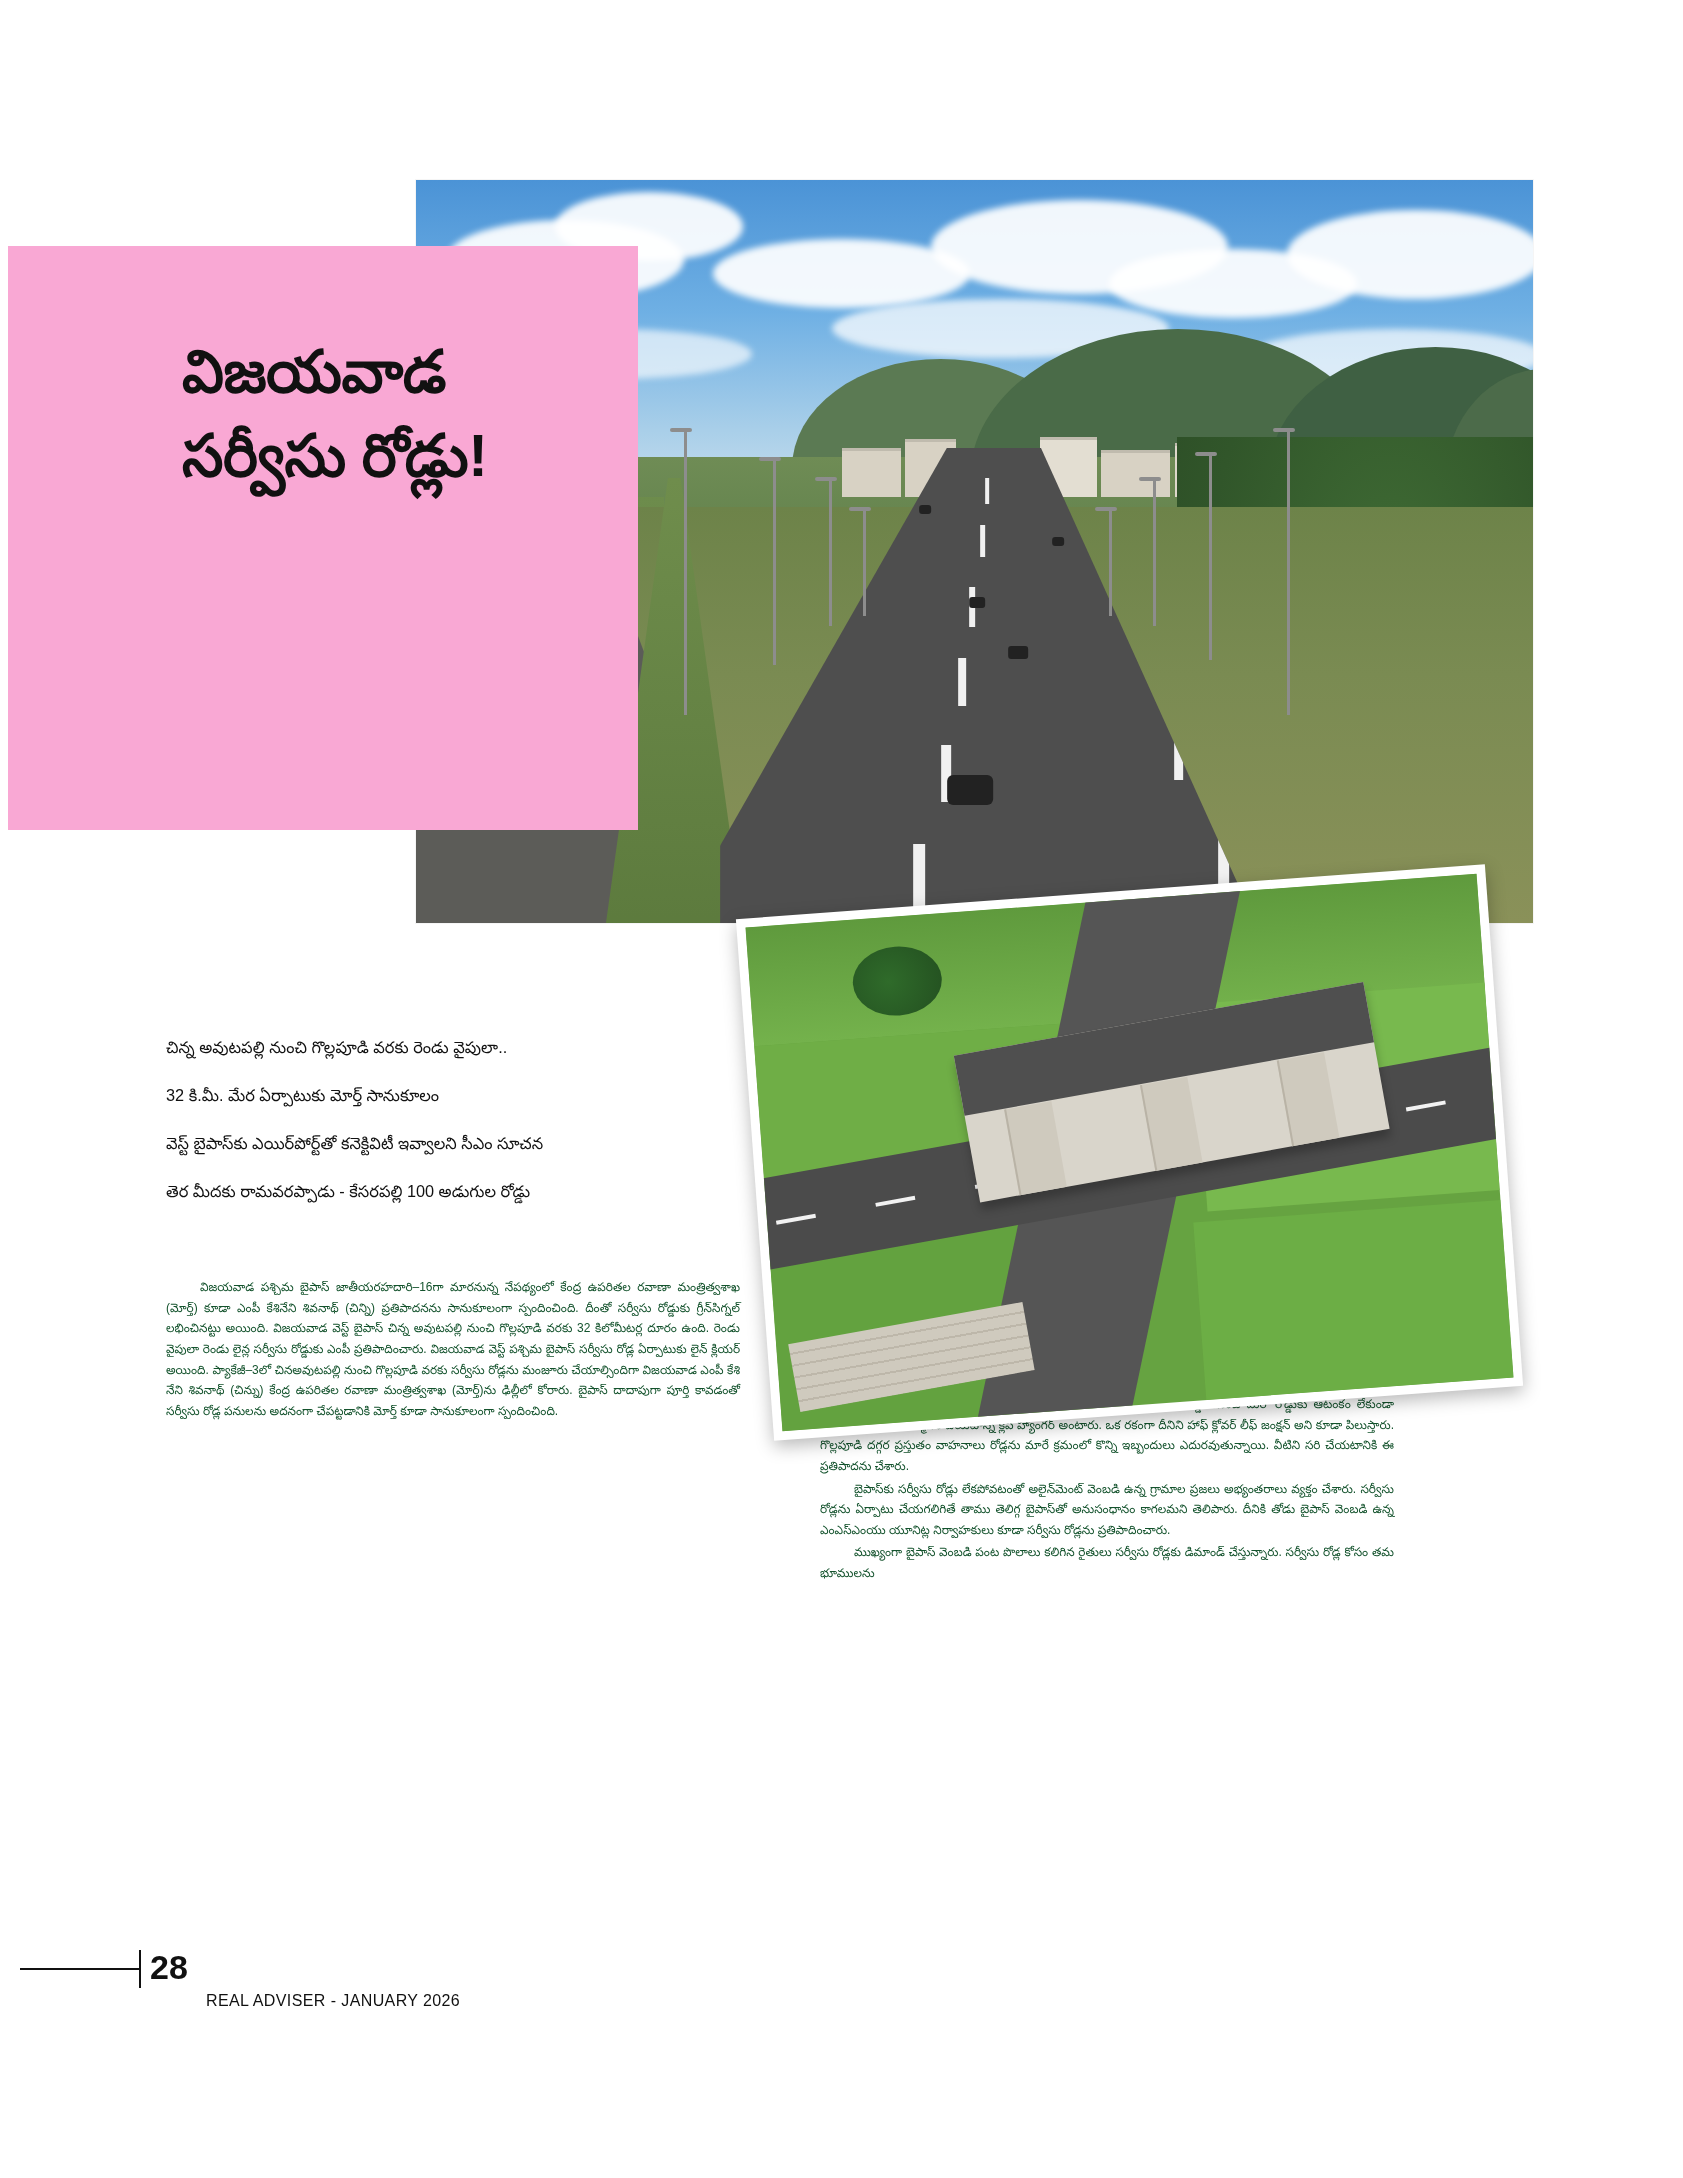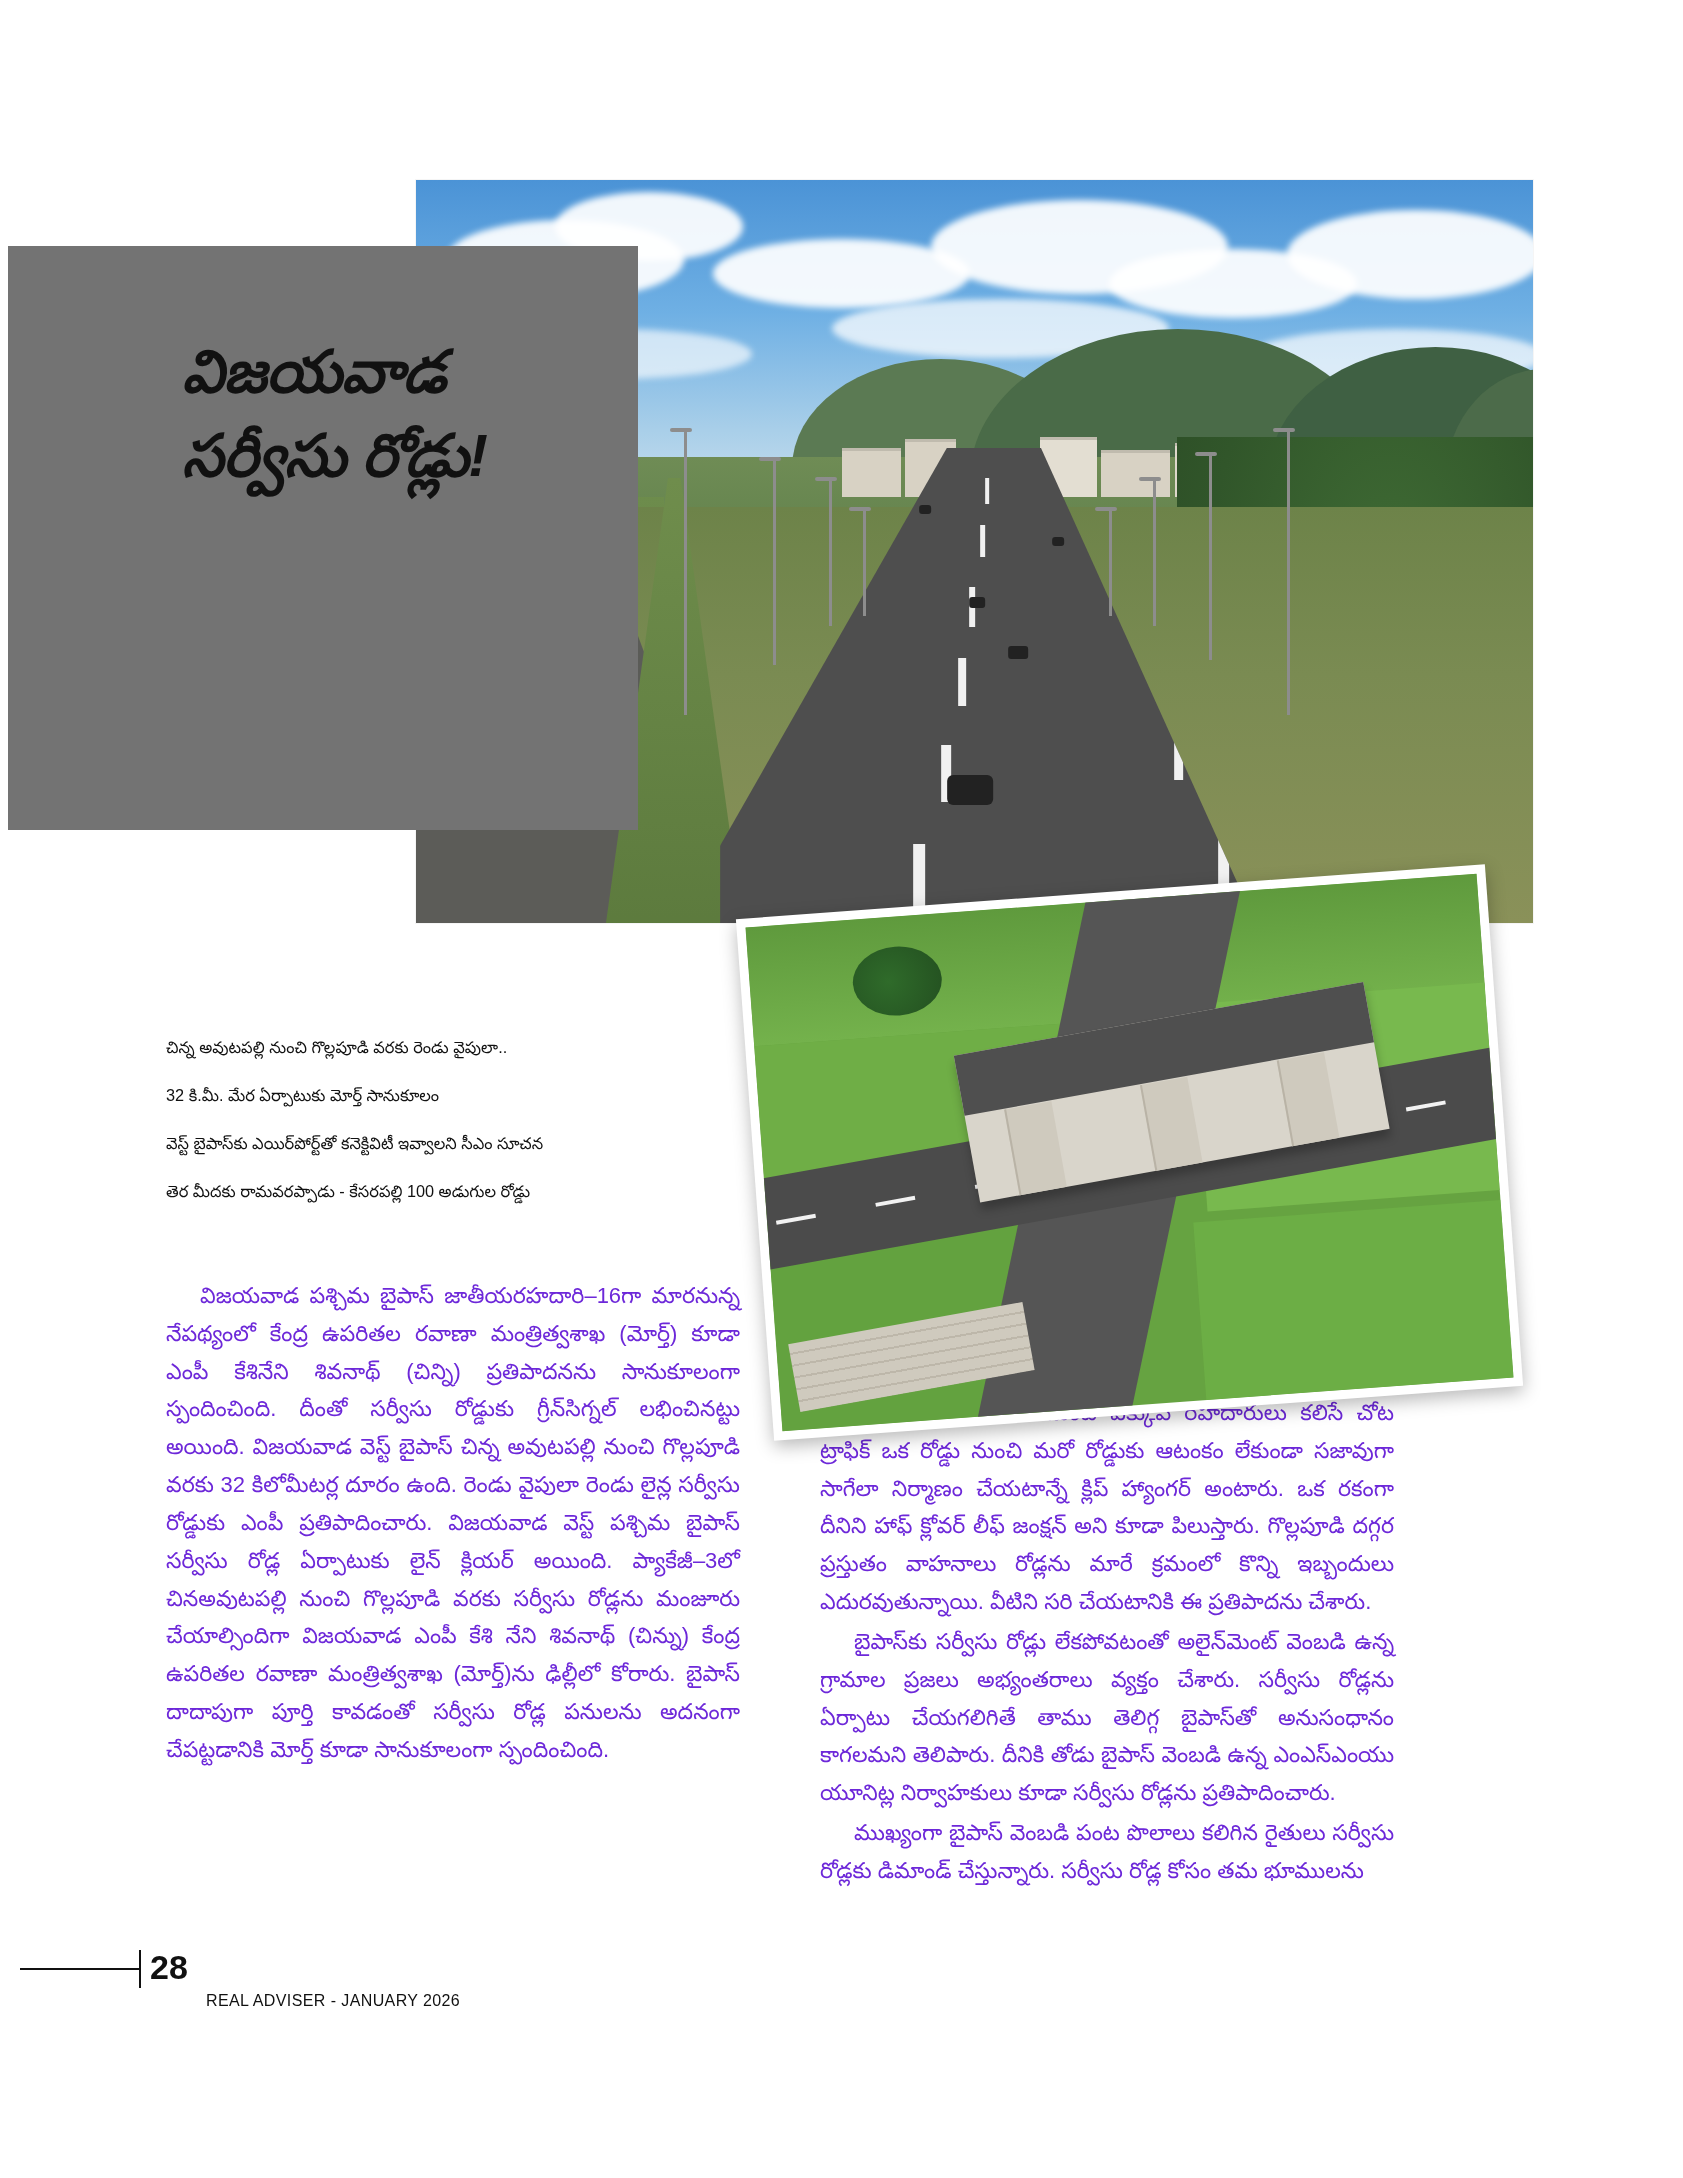--- a/index.html
+++ b/index.html
@@ -138,23 +138,22 @@
     position: absolute; background: #222; border-radius: 3px;
   }
 
   
   .headline-block {
     position: absolute;
     left: 8px;
     top: 246px;
     width: 630px;
     height: 584px;
-    background: #737373;
+    background: #f9a8d4;
     z-index: 5;
-    font-style: italic;
   }
   .headline-text {
     position: absolute;
     left: 174px;
     top: 85px;
     width: 436px;
     color: #111;
     font-weight: bold;
     font-size: 59px;
     line-height: 1.42;
@@ -249,22 +248,22 @@
     color: #111;
     font-size: 16.3px;
     font-weight: normal;
     line-height: 1.35;
   }
   .bullets .bl { margin-bottom: 26px; }
 
   
   .col {
     position: absolute;
-    color: #6d28d9;
-    font-size: 22px;
+    color: #14532d;
+    font-size: 12px;
     line-height: 1.72;
     text-align: justify;
   }
   .col p { margin: 0 0 2px 0; text-indent: 34px; }
   .col-left {
     left: 166px;
     top: 1277px;
     width: 574px;
   }
   .col-right {

